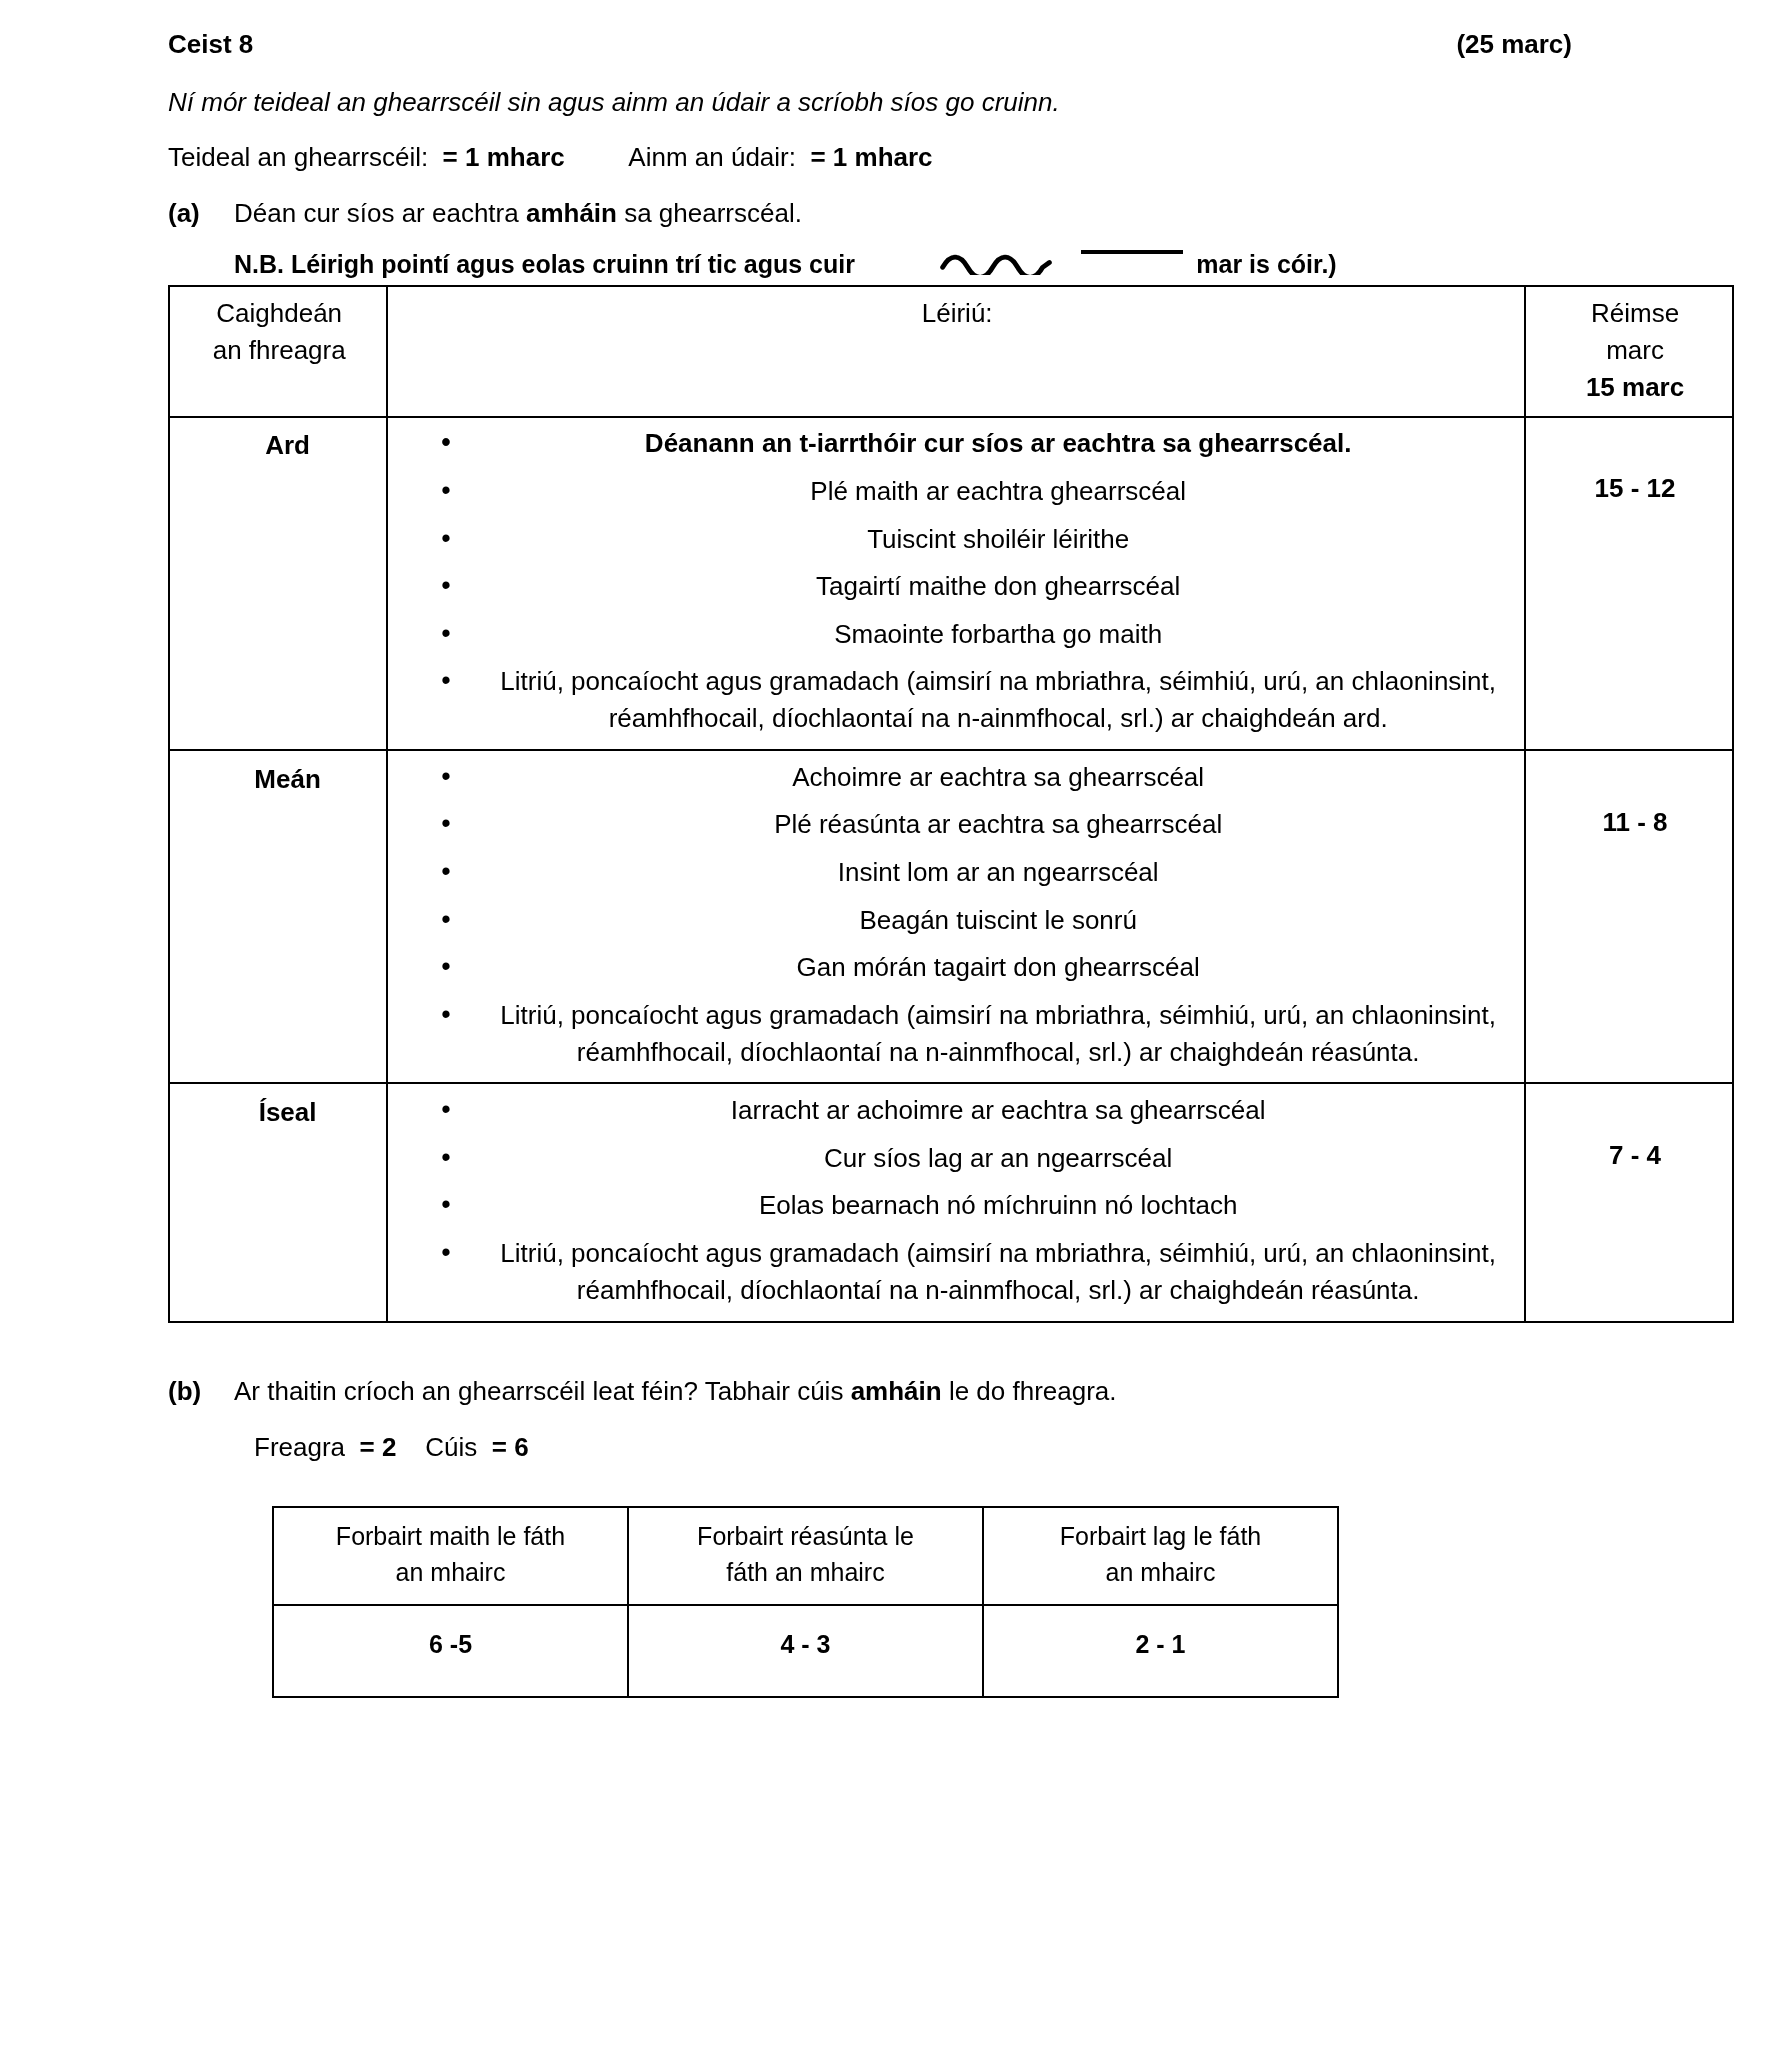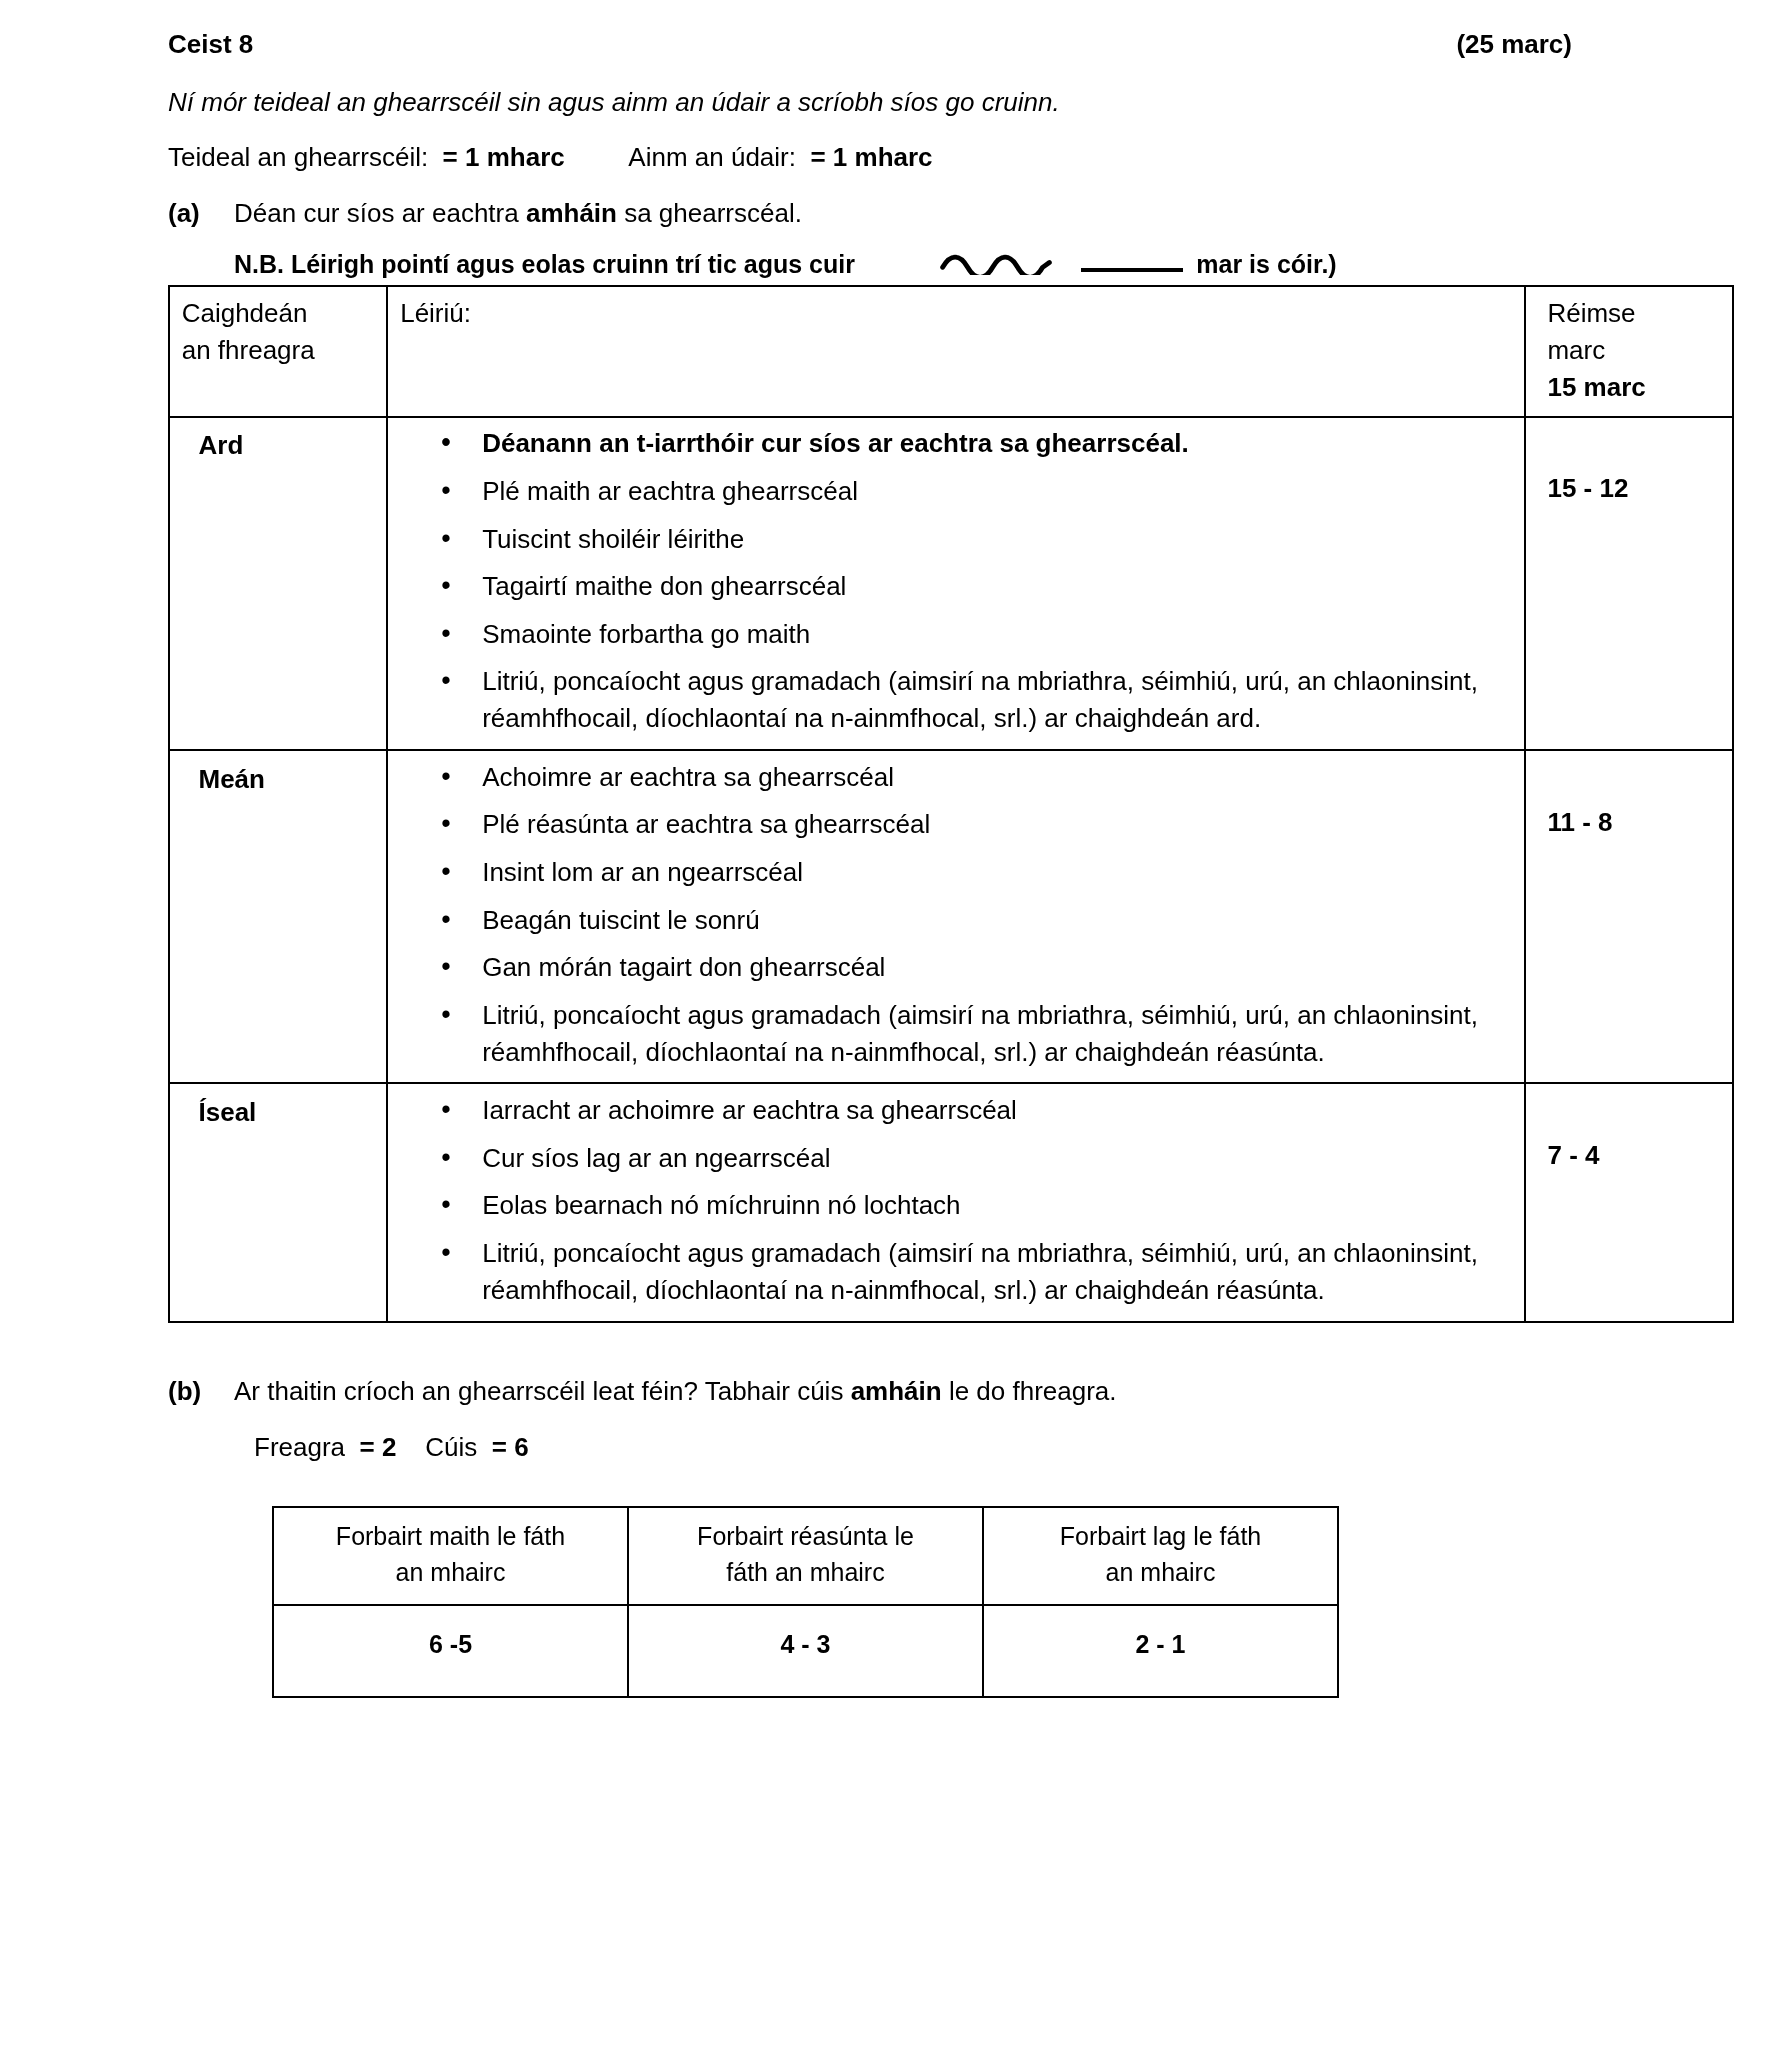--- a/index.html
+++ b/index.html
@@ -66,21 +66,21 @@
   }
   .part-text { flex: 1 1 auto; }
   .part-text b { font-weight: bold; }
 
   .nb-line {
     font-size: 25px;
     font-weight: bold;
     margin-left: 66px;
     margin-bottom: 5.9px;
     display: flex;
-    align-items: flex-end;
+    align-items: flex-start;
     gap: 0;
     white-space: pre;
     margin-top: 8px;
   }
   .squiggle {
     display: inline-block;
     margin: 0 29px 3.9px 43px;
     line-height: 0;
   }
   .blank-rule {
@@ -97,20 +97,21 @@
     width: 1494px;
     table-layout: fixed;
     margin-bottom: 0;
   }
   table.rubric td {
     border: 2px solid #000;
     vertical-align: top;
     padding: 7.8px 9.8px 9.8px 11.7px;
     font-size: 26px;
     line-height: 1.42;
+    text-align: center;
   }
   td.col-level   { width: 195px; }
   td.col-desc    { width: 1114px; }
   td.col-range   { width: 185px; }
 
   td.col-level .level-name {
     font-weight: bold;
     padding-left: 7.8px;
     padding-top: 2px;
     display: block;

